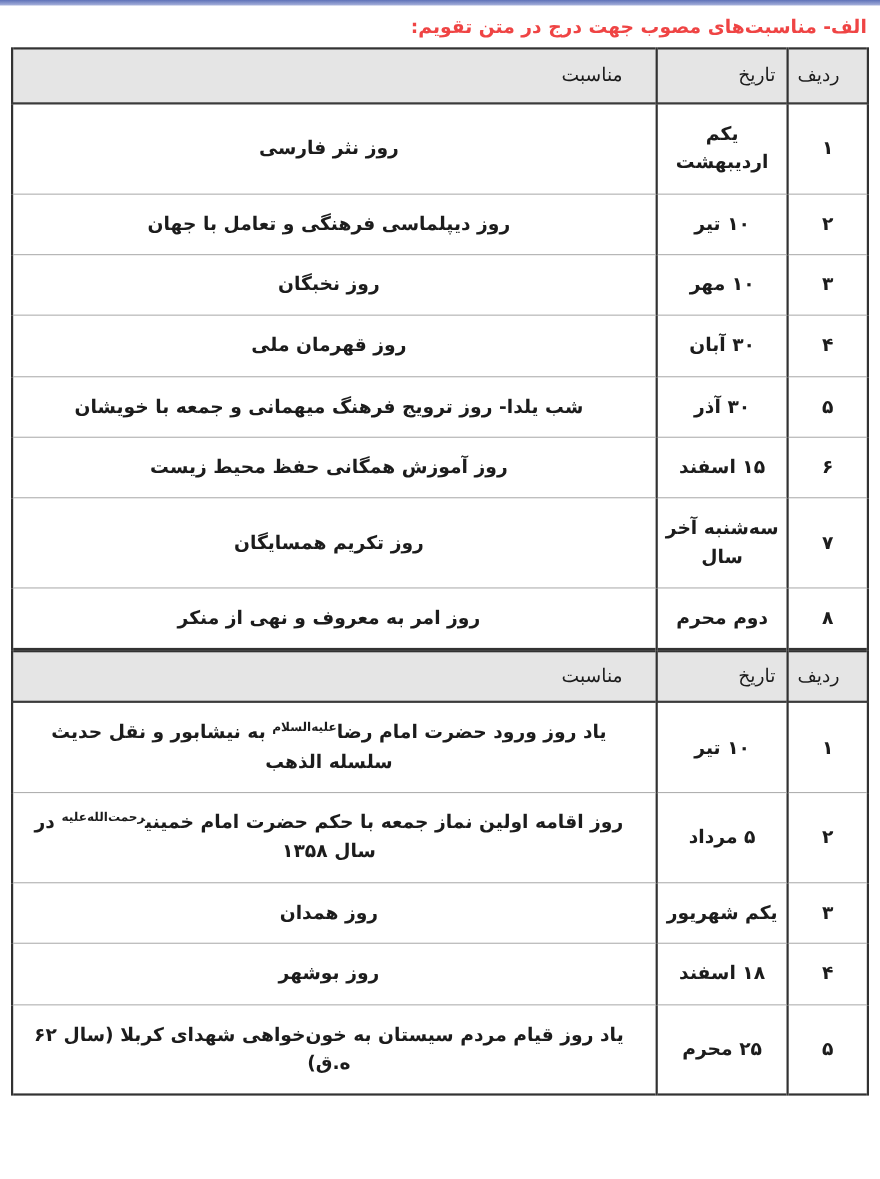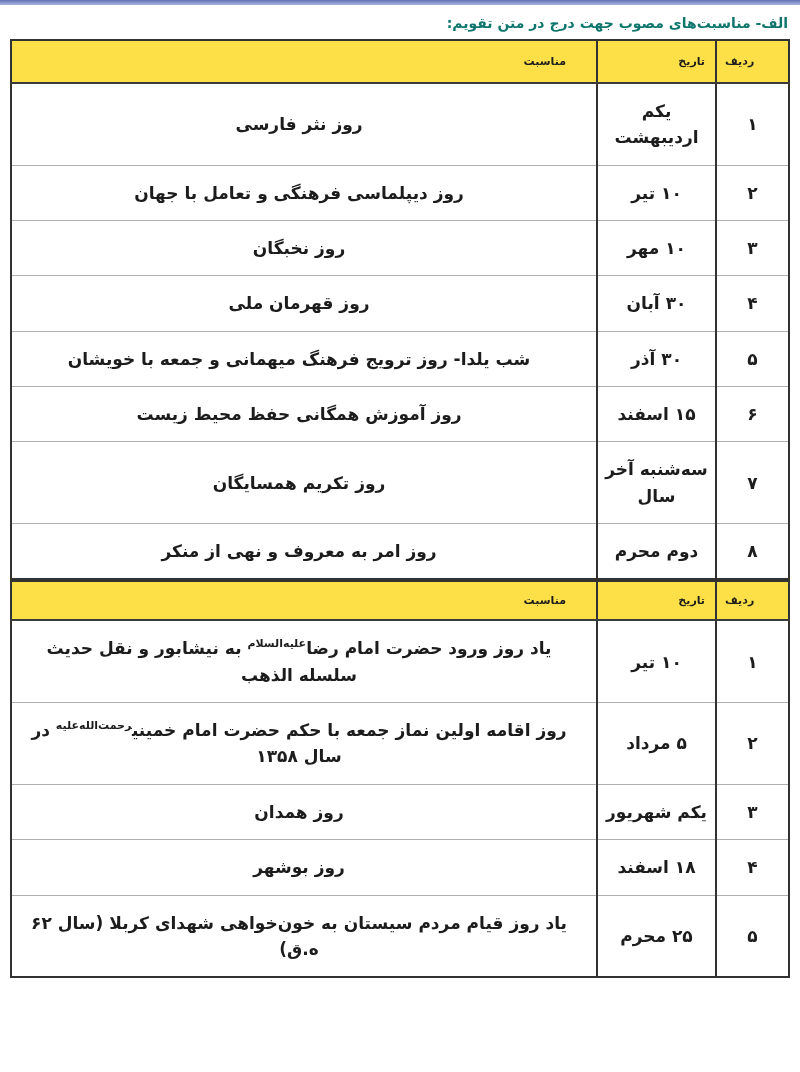--- a/index.html
+++ b/index.html
@@ -15,42 +15,42 @@
     height: 5px;
     background: linear-gradient(to bottom, #5f72b8, #a9b3dc);
   }
 
   .page {
     direction: rtl;
     padding: 0 10px;
   }
 
   .section-title {
-    font-size: 14px;
+    font-size: 17px;
     font-weight: bold;
-    color: #0f766e;
+    color: #ef4444;
     text-align: right;
     margin: 10px 2px 8px 0;
     letter-spacing: 0;
   }
   .section-title.second { margin-top: 40px; }
 
   table.cal-table {
     width: 100%;
     border-collapse: collapse;
     border: 2px solid #323232;
     table-layout: fixed;
   }
   col.col-no   { width: 73px; }
   col.col-date { width: 119px; }
 
   table.cal-table th {
-    background: #fde047;
-    font-size: 11px;
-    font-weight: bold;
+    background: #e5e5e5;
+    font-size: 17px;
+    font-weight: normal;
     color: #1c1c1c;
     border-left: 2px solid #323232;
     border-right: 2px solid #323232;
     border-bottom: 2px solid #3a3a3a;
     padding: 14px 8px;
   }
   table.cal-table.second th { padding: 12px 8px; }
 
   table.cal-table td {
     font-size: 17px;

